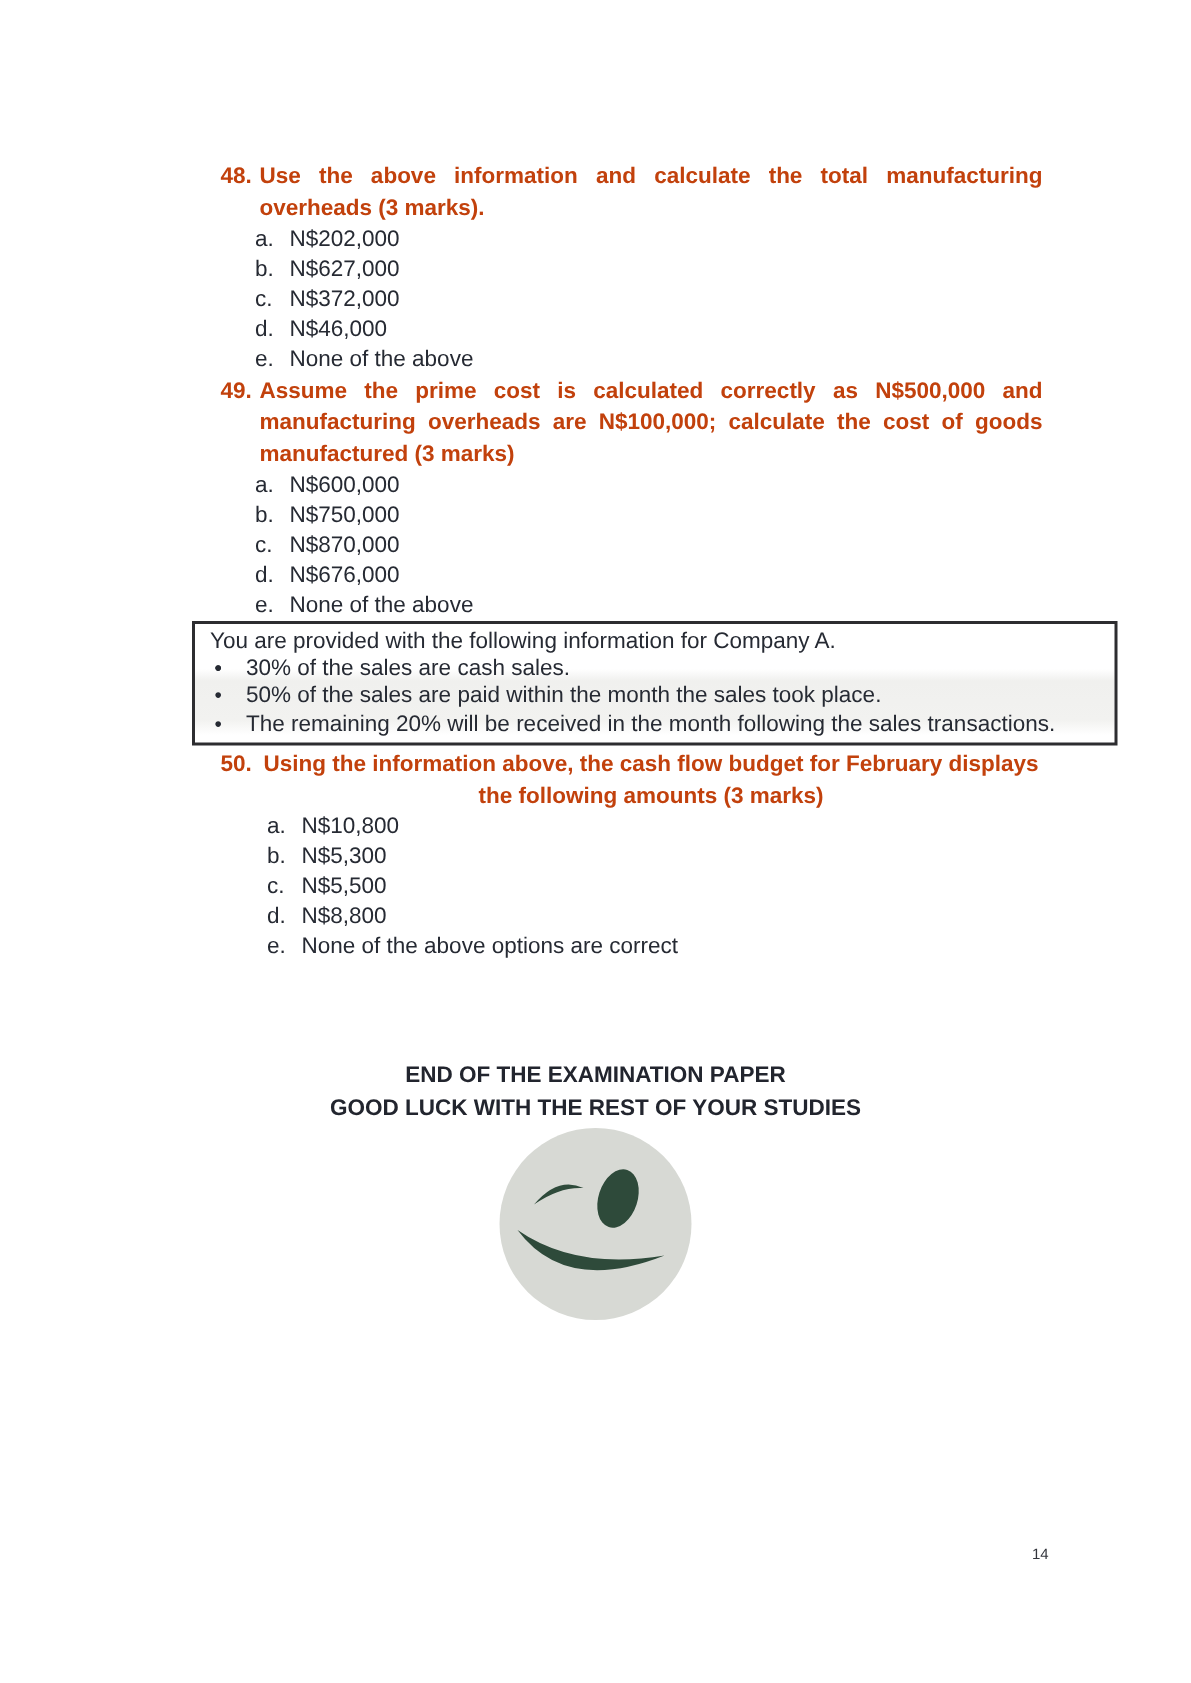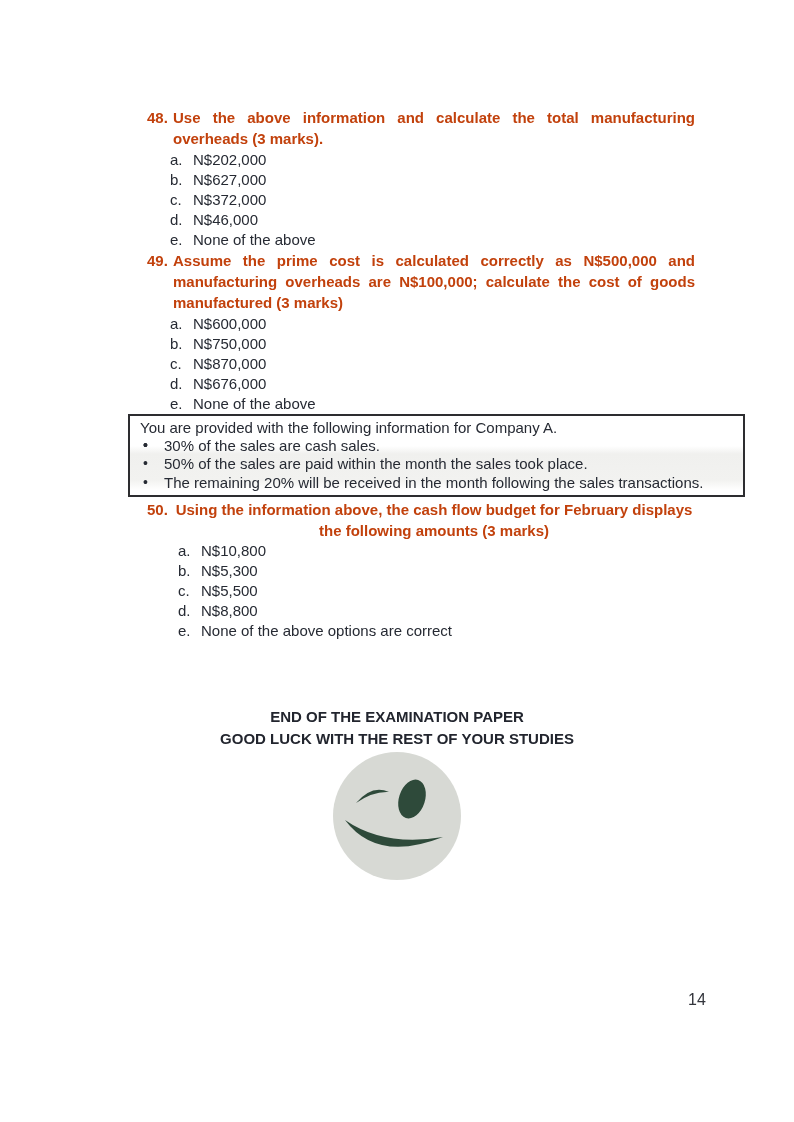--- a/index.html
+++ b/index.html
@@ -71,22 +71,22 @@
     color: #22252e;
     line-height: 20px;
   }
   .end-line { margin-top: 24px; }
   .luck-line { margin-top: 2px; }
   .smiley-wrap { margin-top: 2px; }
   .smiley-wrap svg { display: inline-block; }
   .page-number {
     position: absolute;
     left: 688px;
-    top: 991px;
-    font-size: 16px;
+    top: 1031px;
+    font-size: 10px;
     color: #33353c;
   }
   .mt-small { margin-top: 1px; }
 </style>
 </head>
 <body>
 
 <div class="page">
   <div class="content">
 

